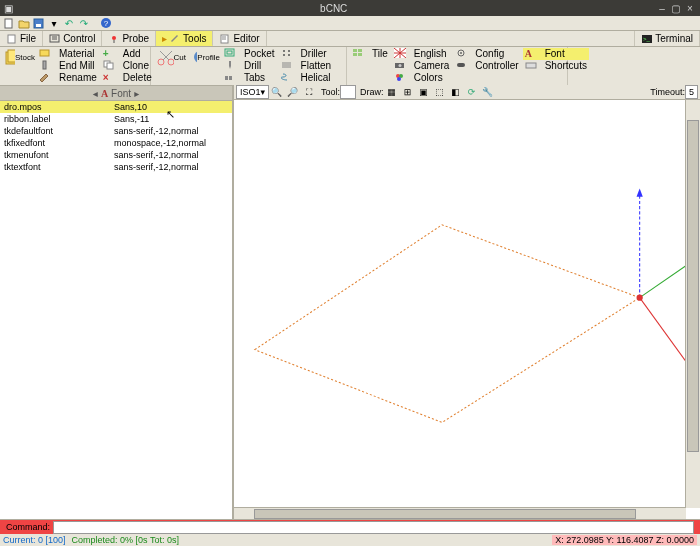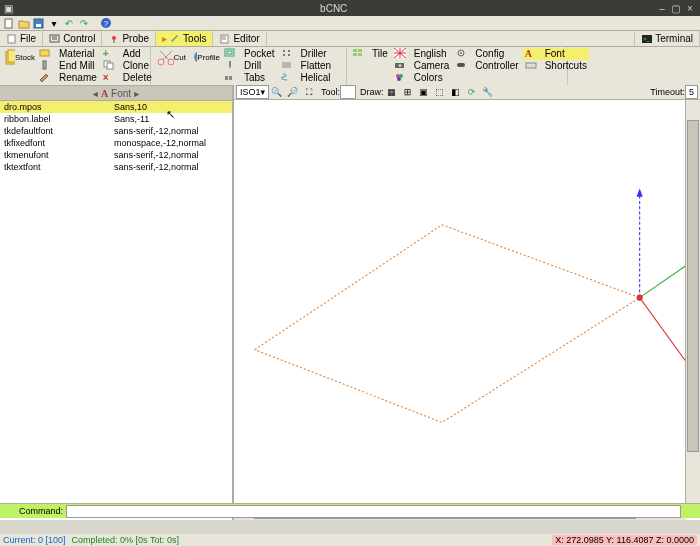--- a/index.html
+++ b/index.html
@@ -35,21 +35,21 @@
   .frow.hl{background:#f4ef6e}
   .right{flex:1;display:flex;flex-direction:column;background:#fff;position:relative}
   .tbar{height:14px;background:#e8e5da;display:flex;align-items:center;gap:0;border-bottom:1px solid #b0ad9f;font-size:9px;padding:0 2px}
   .tbar .combo{height:12px;border:1px solid #999;background:#fff;display:flex;align-items:center;padding:0 3px;cursor:pointer}
   .tbar .tbtn{width:14px;height:12px;border:1px solid transparent;display:flex;align-items:center;justify-content:center;cursor:pointer}
   .tbar .sep{width:4px}
   .tbar .mini{width:14px;height:12px;border:1px solid #999;background:#fff;display:inline-block}
   .canvaswrap{flex:1;position:relative;background:#fff}
   .vsb{position:absolute;right:0;bottom:12px;width:14px;background:#e8e5da;border-left:1px solid #b0ad9f;top:0}
   .hsb{position:absolute;left:0;right:14px;bottom:0;height:12px;background:#e8e5da;border-top:1px solid #b0ad9f}
-  .cmdline{position:absolute;left:0;right:0;bottom:28px;height:14px;background:#bef264;display:flex;align-items:center;font-size:9px;padding:0 19px;border-top:1px solid #b0ad9f}
+  .cmdline{position:absolute;left:0;right:0;bottom:12px;height:14px;background:#ef4444;display:flex;align-items:center;font-size:9px;padding:0 6px;border-top:1px solid #b0ad9f}
   .cmdline input{flex:1;height:11px;border:1px solid #999;font-size:9px;margin-left:3px;padding:0 2px}
   .status{position:absolute;left:0;right:0;bottom:0;height:12px;background:#e8e5da;display:flex;align-items:center;font-size:9px;padding:0 3px}
   .status .coords{margin-left:auto;background:#ffbaba;padding:0 3px}
   svg{display:block}
   .cursor-ptr{position:absolute;left:166px;top:108px;font-size:11px;color:#000;pointer-events:none}
   .sb-thumb{background:#c9c6b9;border:1px solid #999;position:absolute}
 </style>
 </head>
 <body>
 

